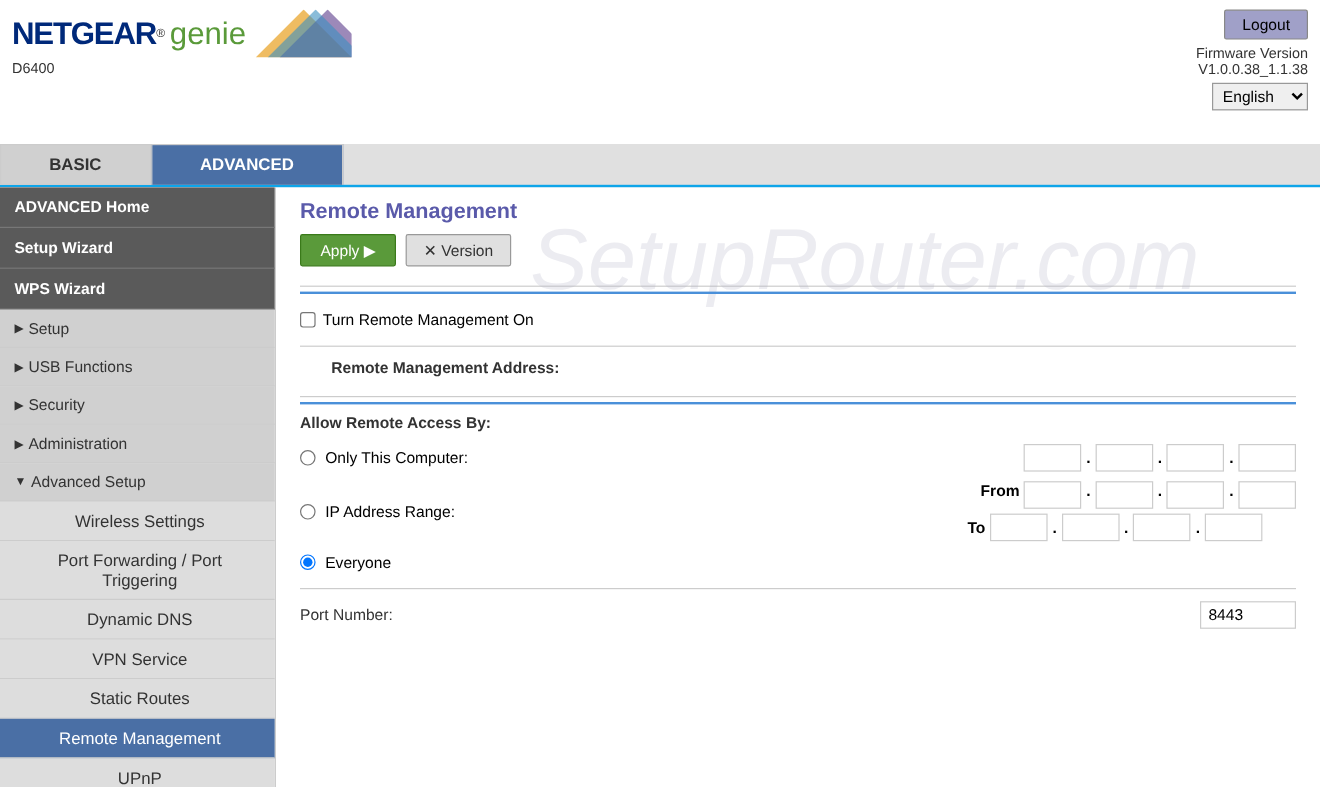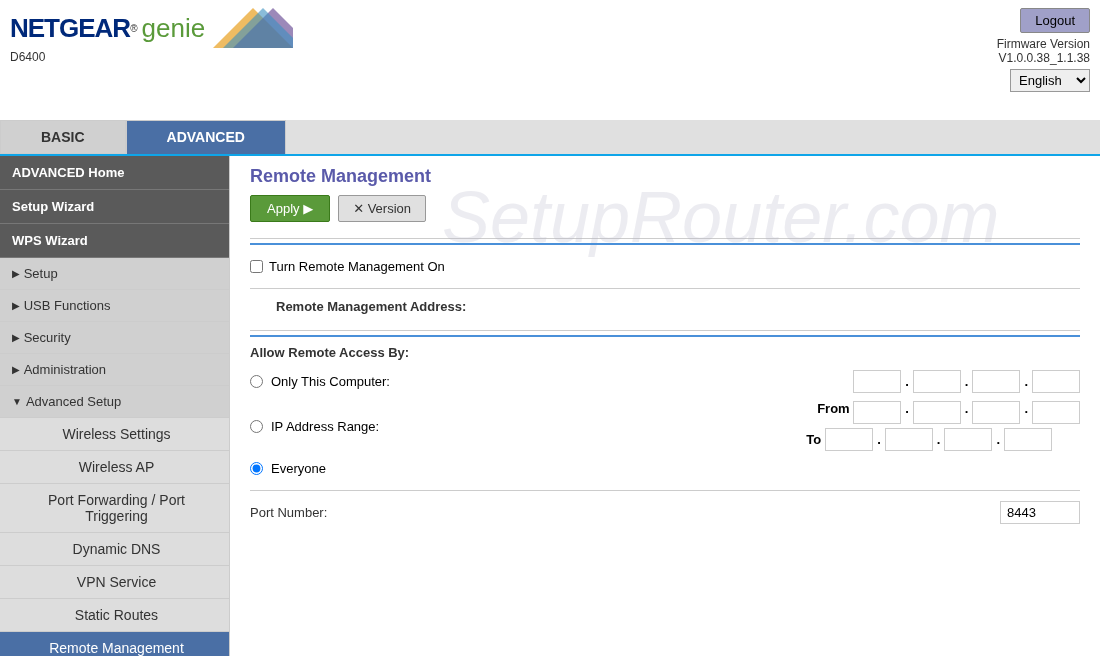--- a/index.html
+++ b/index.html
@@ -131,21 +131,20 @@
     <button class="sidebar-expandable">
       <span class="arrow">▶</span>
       <span>Administration</span>
     </button>
     <button class="sidebar-expandable">
       <span class="arrow">▼</span>
       <span>Advanced Setup</span>
     </button>
 
     <button class="sidebar-item sidebar-sub">Wireless Settings</button>
-    <button class="sidebar-item sidebar-sub">Wireless AP</button>
     <button class="sidebar-item sidebar-sub">Port Forwarding / Port Triggering</button>
     <button class="sidebar-item sidebar-sub">Dynamic DNS</button>
     <button class="sidebar-item sidebar-sub">VPN Service</button>
     <button class="sidebar-item sidebar-sub">Static Routes</button>
     <button class="sidebar-item sidebar-sub active">Remote Management</button>
     <button class="sidebar-item sidebar-sub">UPnP</button>
     <button class="sidebar-item sidebar-sub">IPv6</button>
 
   </div>
 

